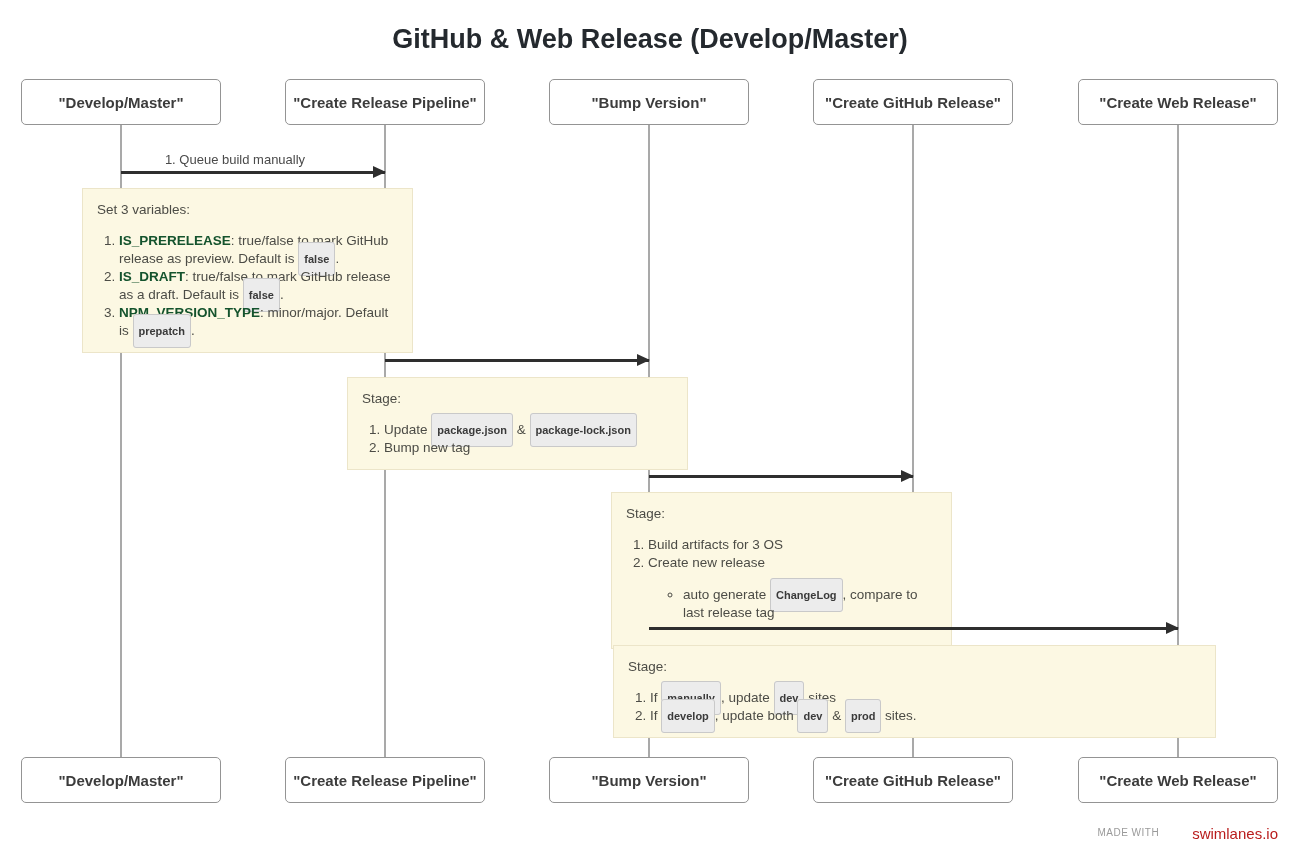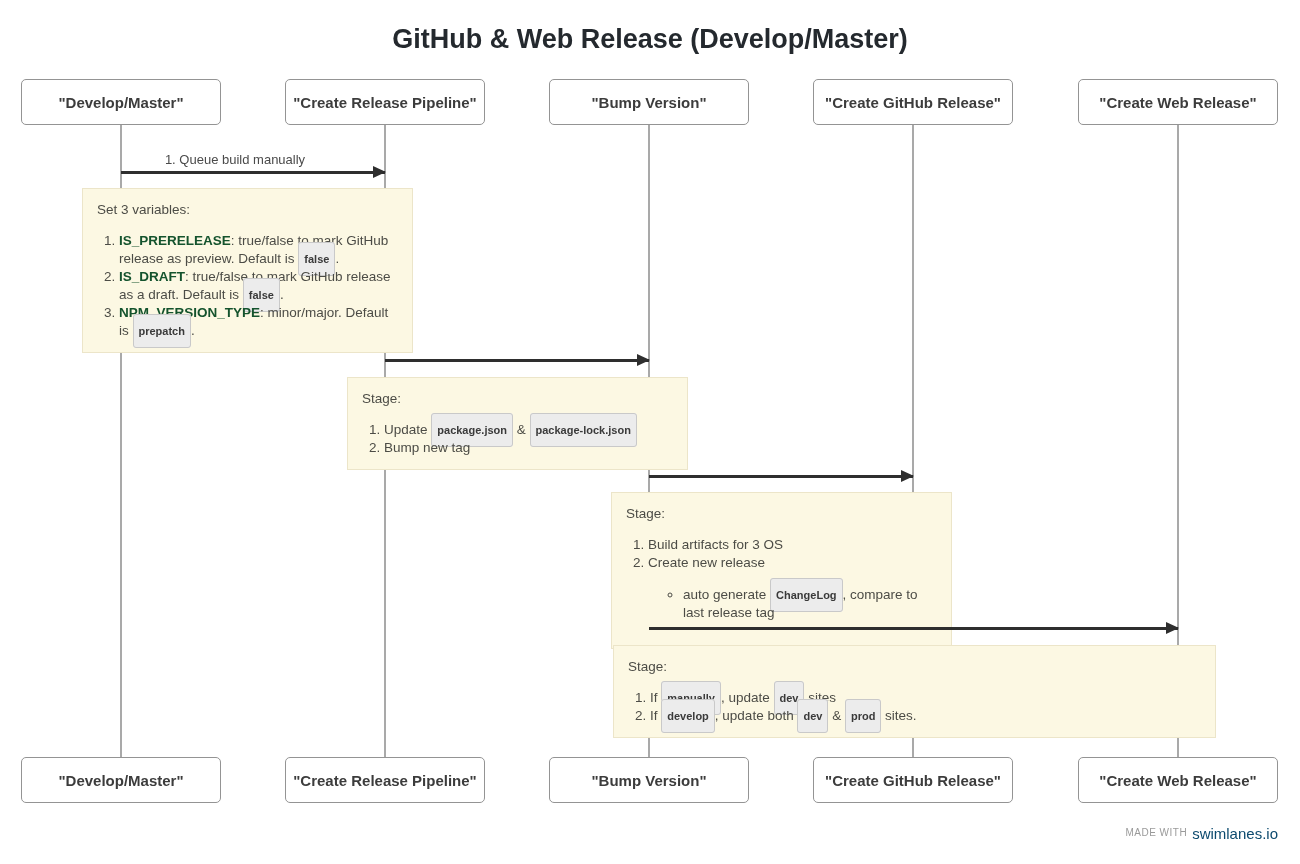--- a/index.html
+++ b/index.html
@@ -48,21 +48,21 @@
     background:#ececec; border:1px solid #c9c9c9; border-radius:3px;
     padding:10px 5px; white-space:nowrap;
   }
   .footer {
     position:absolute; right:22px; top:825px; white-space:nowrap;
   }
   .made-with {
     font-size:10px; color:#9a9a9a; letter-spacing:0.5px;
     text-transform:uppercase; vertical-align:3px; margin-right:5px;
   }
-  .brand { font-size:15px; color:#0c4a6e; }
+  .brand { font-size:15px; color:#b91c1c;margin-left:28px; }
 </style>
 </head>
 <body>
 
 <div class="canvas">
 
   <div class="diagram-title">GitHub &amp; Web Release (Develop/Master)</div>
 
   <div class="lane-line" style="left:120px;"></div>
   <div class="lane-line" style="left:384px;"></div>

